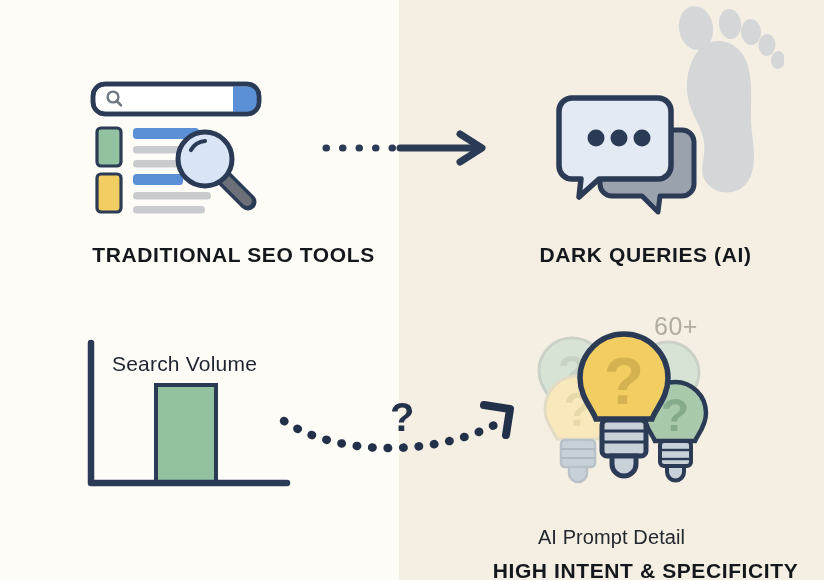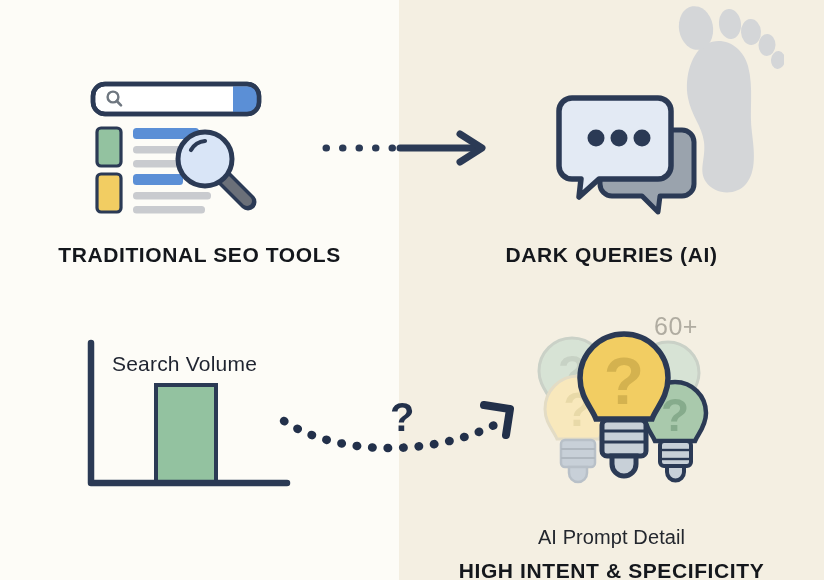--- a/index.html
+++ b/index.html
@@ -49,20 +49,21 @@
   .caption {
     position: absolute;
     width: 100%;
     text-align: center;
     color: #14171c;
     font-weight: bold;
     letter-spacing: 0.6px;
   }
   .caption-main {
     font-size: 21px;
+    padding-left: 34px;
   }
   .caption-sub {
     position: absolute;
     width: 100%;
     text-align: center;
     color: #23272e;
     font-size: 20px;
     font-weight: normal;
     letter-spacing: 0.1px;
   }

